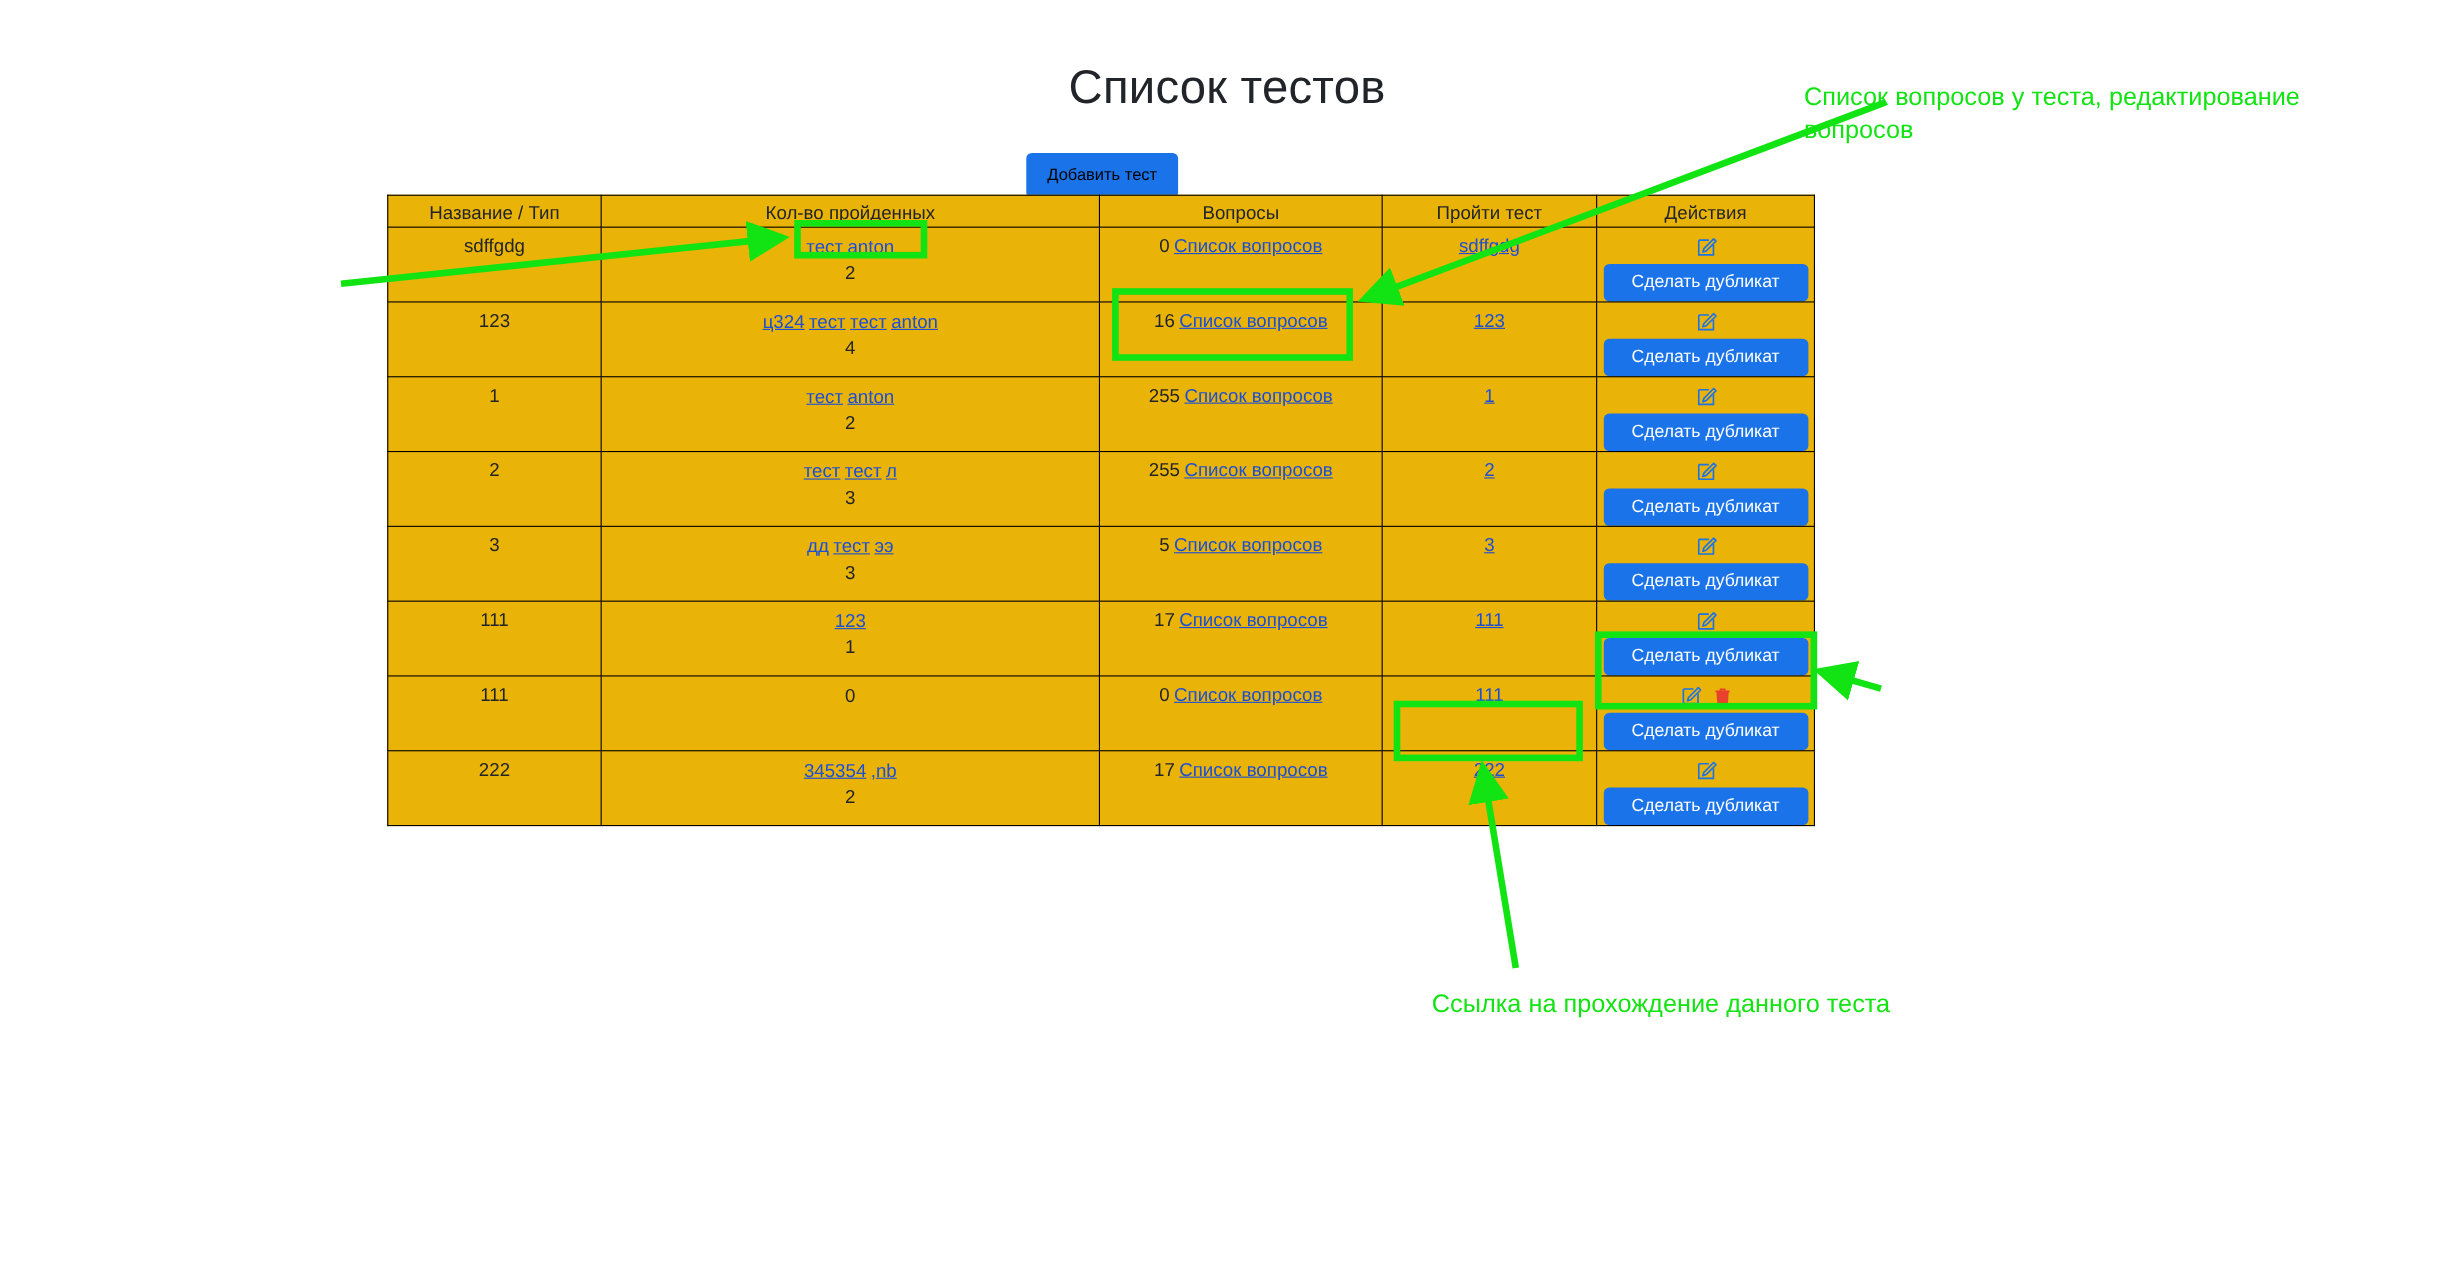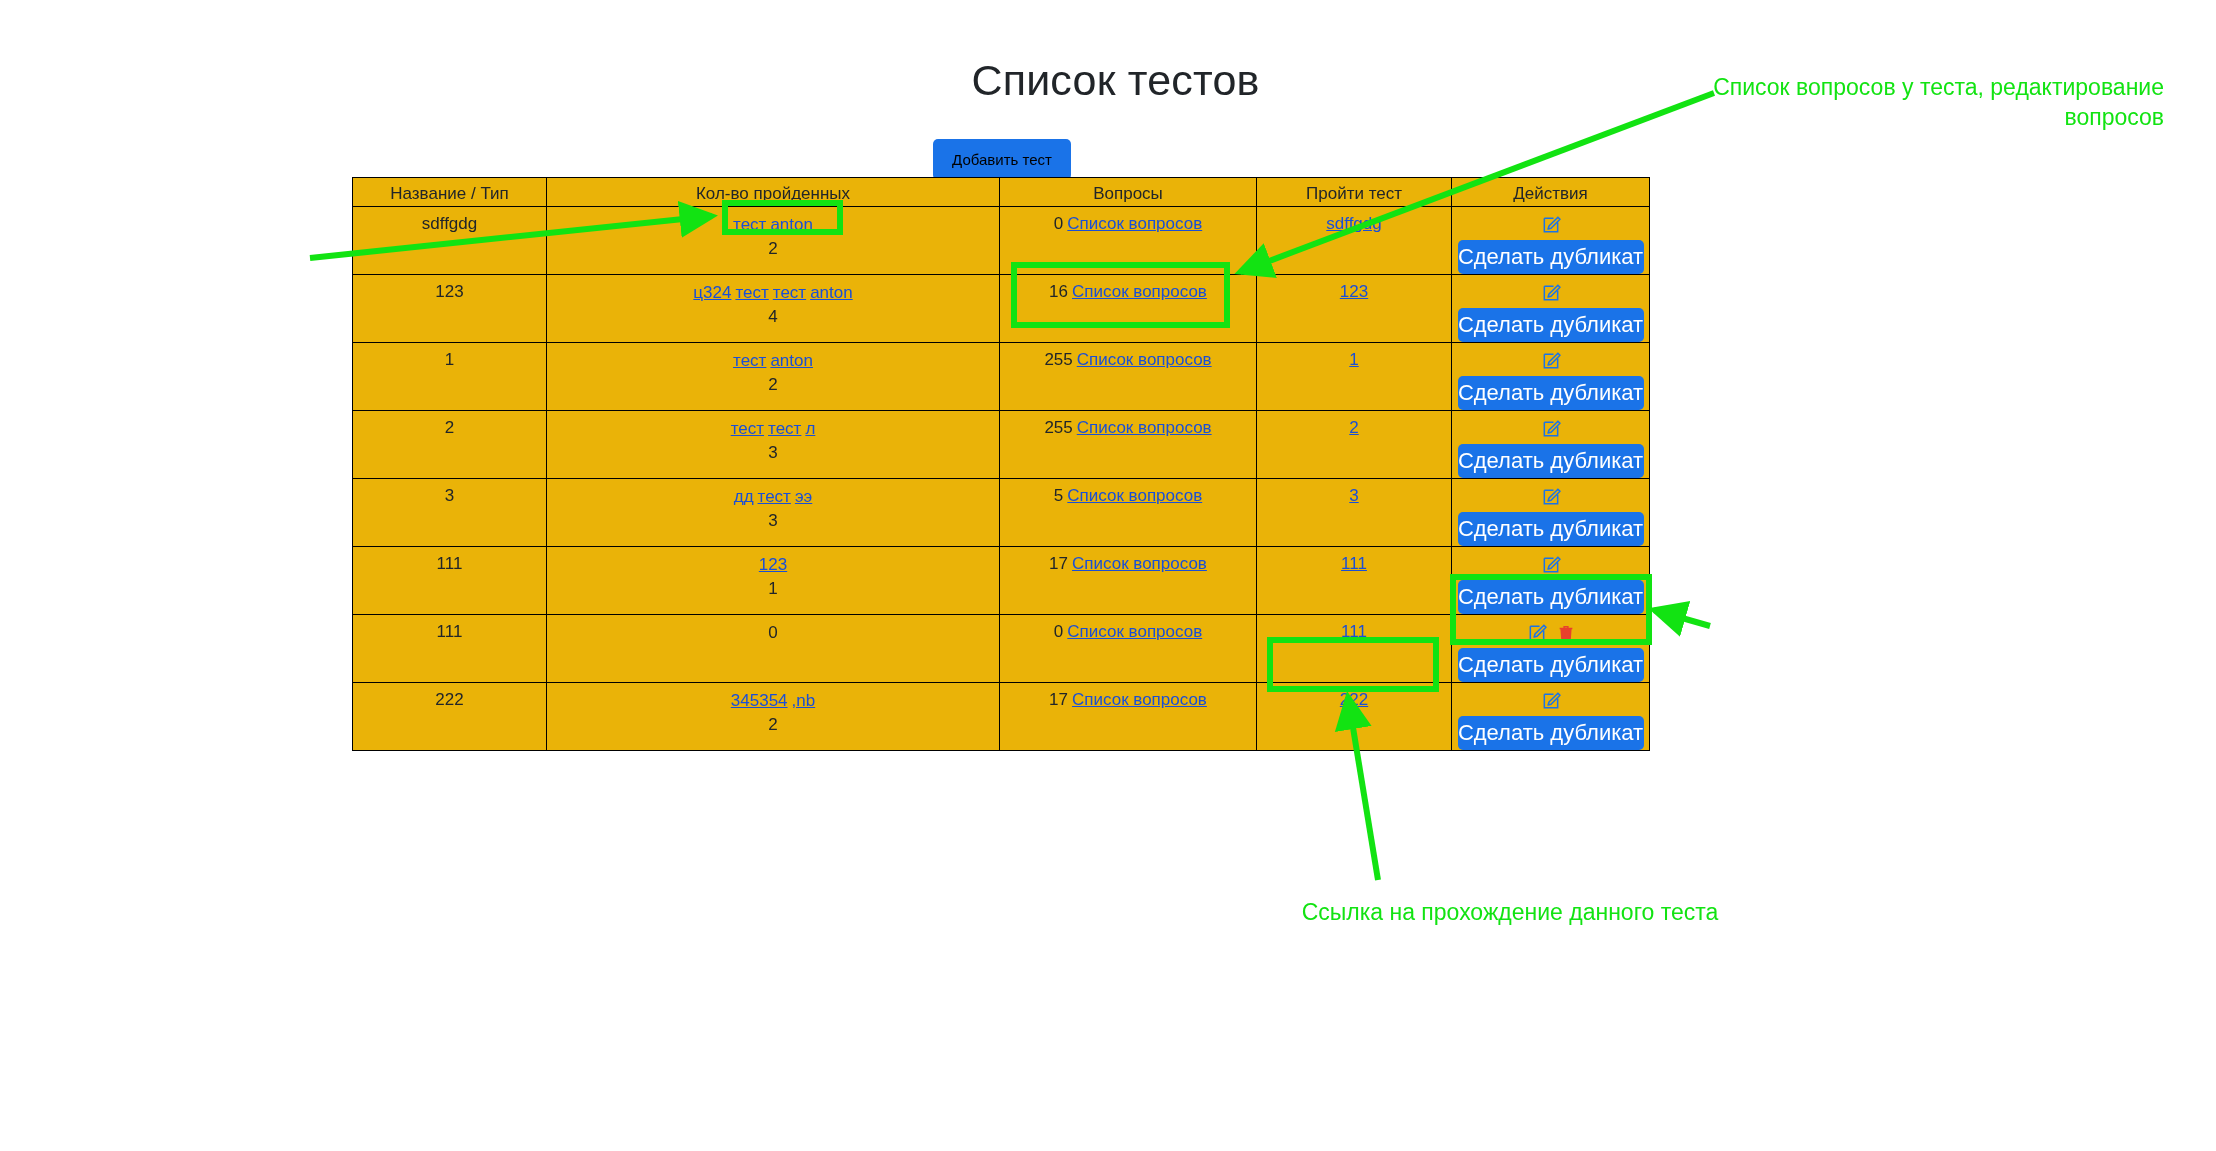--- a/index.html
+++ b/index.html
@@ -92,39 +92,39 @@
   }
   .icon-btn { display:inline-flex; cursor:pointer; line-height:0; }
   .dup-btn {
     display:block;
     width: 186px; height: 34px;
     margin: 0 auto;
     background: #1a73e8;
     border: none; border-radius: 5px;
     color:#fff;
     font-family:"Liberation Sans", sans-serif;
-    font-size: 22px; line-height: 34px; text-align:center;
+    font-size: 16px; line-height: 34px; text-align:center;
     padding: 0; cursor: pointer; white-space: nowrap;
   }
 
   
   .overlay {
     position:absolute; left:0; top:0;
     width:2216px; height:1151px;
     pointer-events:none;
   }
   .anno-text {
     position: absolute;
     color: #12e312;
     font-size: 23px;
     line-height: 30px;
     font-family: "Liberation Sans", sans-serif;
     white-space: pre-line;
   }
-  .anno-right  { text-align: right; }
+  .anno-right  { }
   .anno-center { text-align: center; }
 </style>
 </head>
 <body>
 
 <div id="root">
 
   <h1 class="page-title">Список тестов</h1>
 
   <button class="add-btn">Добавить тест</button>

